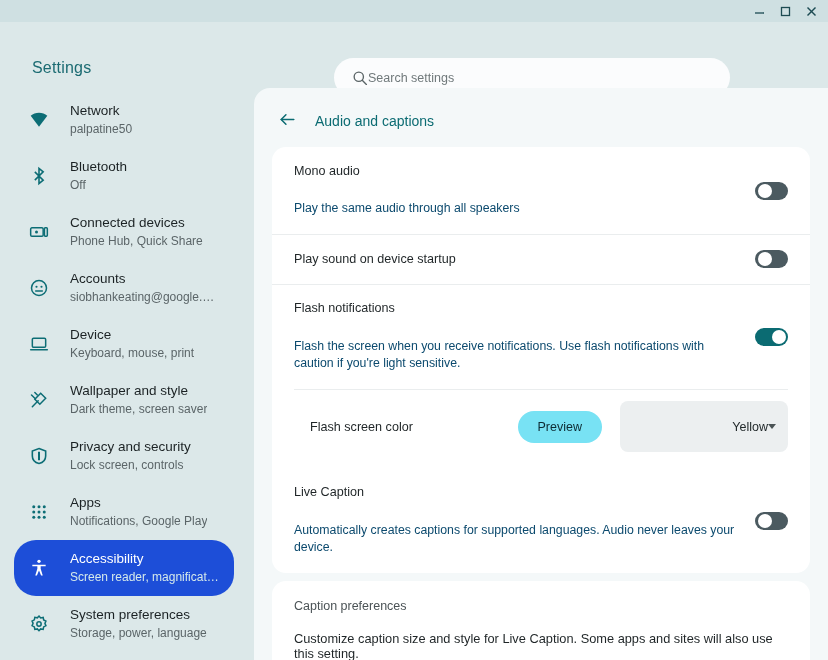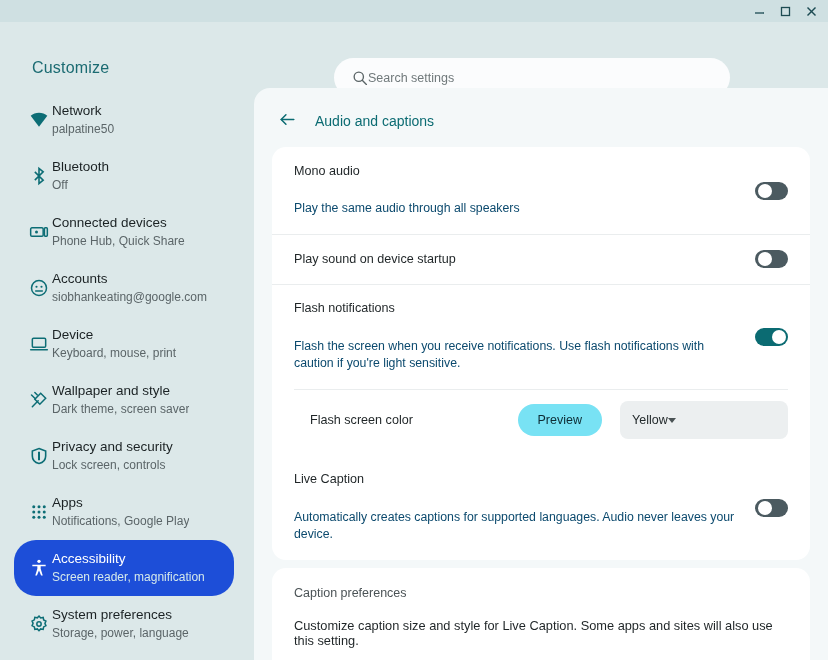--- a/index.html
+++ b/index.html
@@ -48,21 +48,21 @@
 
   
   .body { position: absolute; top: 88px; left: 0; right: 0; bottom: 0; display: flex; }
 
   
   .sidebar {
     width: 248px; padding-top: 4px; flex-shrink: 0;
     background: #dce8e9;
   }
   .nav-item {
-    display: flex; align-items: center; gap: 2px;
+    display: flex; align-items: center; gap: 20px;
     margin: 0 14px 0 14px; padding: 9px 14px;
     border-radius: 22px; height: 56px;
   }
   .nav-item .ico { width: 22px; height: 22px; flex-shrink: 0; color: #0c6d75; display: flex; align-items: center; justify-content: center; }
   .nav-text { display: flex; flex-direction: column; gap: 2px; min-width: 0; }
   .nav-title { font-size: 13.5px; color: #1b2224; line-height: 1.25; }
   .nav-sub { font-size: 12px; color: #5b6568; line-height: 1.25; white-space: nowrap; overflow: hidden; text-overflow: ellipsis; }
   .nav-item.selected { background: #1d4ed8; }
   .nav-item.selected .ico { color: #ffffff; }
   .nav-item.selected .nav-title { color: #ffffff; }
@@ -109,22 +109,22 @@
   .subrow::before {
     content: ""; position: absolute; top: 0; left: 22px; right: 22px; height: 1px; background: #eaedee;
   }
   .subrow .label { font-size: 12.6px; color: #1f2527; flex: 1; }
   .preview-btn {
     background: #78e2f4; color: #0d2b33; border: none; border-radius: 18px;
     padding: 9px 20px; font-size: 12.5px; font-family: "Liberation Sans", sans-serif;
     cursor: pointer; margin-right: 18px;
   }
   .select-box {
-    background: #eceff0; border-radius: 8px; width: 168px; height: 38px;
-    display: flex; align-items: center; justify-content: flex-start;
+    background: #eceff0; border-radius: 8px; width: 168px; height: 51px;
+    display: flex; align-items: center; justify-content: flex-end;
     padding: 0 12px; cursor: pointer;
   }
   .select-value { font-size: 12.5px; color: #232a2c; }
   .caret { width: 0; height: 0; border-left: 4.5px solid transparent; border-right: 4.5px solid transparent; border-top: 5px solid #4a5355; }
 
   
   .prefs-card { background: #ffffff; margin: 8px 18px 0 18px; border-radius: 14px; padding: 18px 22px 22px 22px; }
   .prefs-title { font-size: 12.5px; color: #4b5356; margin-bottom: 18px; }
   .prefs-desc { font-size: 12.8px; color: #1f2527; margin-bottom: 18px; }
 
@@ -179,21 +179,21 @@
       <span>
         <svg width="11" height="11" viewBox="0 0 11 11">
             <line x1="1.5" y1="1.5" x2="9.5" y2="9.5" stroke="currentColor" stroke-width="1.4"></line>
             <line x1="9.5" y1="1.5" x2="1.5" y2="9.5" stroke="currentColor" stroke-width="1.4"></line>
           </svg>
       </span>
     </div>
   </div>
 
   <div class="topbar">
-    <div class="brand">Customize</div>
+    <div class="brand">Settings</div>
     <div class="searchwrap">
       <span class="search-icon">
         <svg width="16" height="16" viewBox="0 0 20 20">
             <circle cx="8.5" cy="8.5" r="5.8" fill="none" stroke="currentColor" stroke-width="1.7"></circle>
             <line x1="12.8" y1="12.8" x2="18" y2="18" stroke="currentColor" stroke-width="1.7" stroke-linecap="round"></line>
           </svg>
       </span>
       <input class="search-input" type="text" placeholder="Search settings" style="">
     </div>
   </div>

